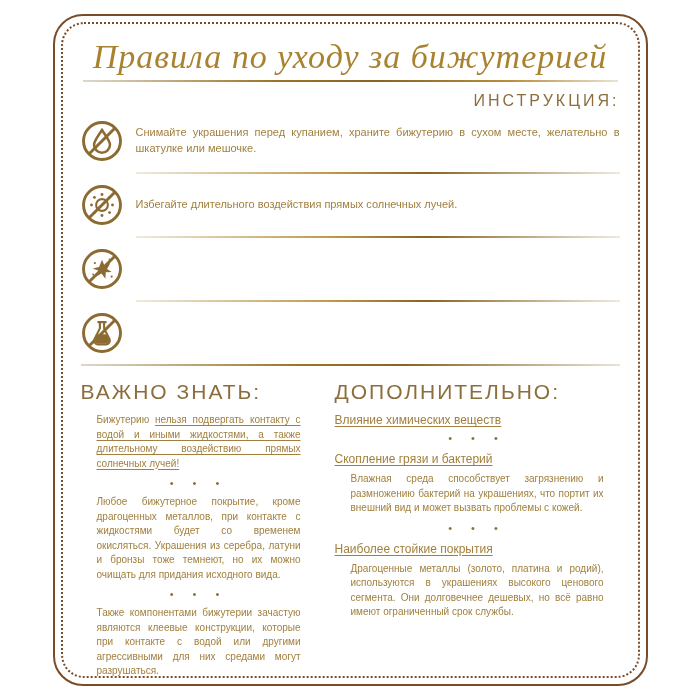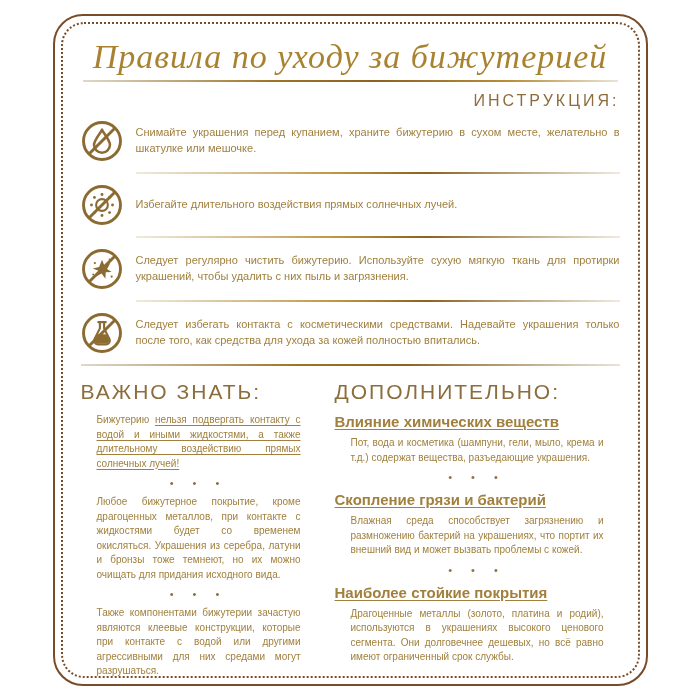--- a/index.html
+++ b/index.html
@@ -21,21 +21,21 @@
     background:linear-gradient(90deg,#efeadd,#c09a4b 40%,#8a6420 60%,#efeadd);}
   .full-divider{height:2px;margin:10px 0 10px 0;
     background:linear-gradient(90deg,#ded8ca,#9d7526 40%,#8a6420 60%,#e9e3d7);}
   .cols{display:flex;gap:18px;align-items:flex-start;}
   .col-left{width:236px;}
   .col-right{flex:1;}
   .col-heading{margin:4px 0 9px 0;font-size:21px;font-weight:normal;letter-spacing:2px;
     color:#8c6e3d;}
   .col p{margin:6px 16px;font-size:10px;line-height:1.45;color:#a1803e;text-align:justify;}
   .u{text-decoration:underline;text-underline-offset:2px;}
-  .subhead{margin:8px 0 5px 0;font-size:15px;font-weight:bold;color:#a1803e;
+  .subhead{margin:8px 0 5px 0;font-size:12px;font-weight:normal;color:#a1803e;
     text-decoration:underline;text-underline-offset:2px;}
   .dots{margin:2px 0;text-align:center;color:#8c6e3d;font-size:11px;letter-spacing:8px;}
   svg .g-stroke{stroke:#8c6b33;fill:none;}
   svg .g-fill{fill:#8c6b33;stroke:none;}
 </style>
 </head>
 <body>
 
 <div class="card">
   <div class="inner">
@@ -84,35 +84,33 @@
           <svg viewBox="0 0 100 100" width="42" height="42">
             <circle class="g-stroke" cx="50" cy="50" r="44" stroke-width="7"></circle>
             <path class="g-fill" d="M50 28 L56 42 L70 36 L62 50 L73 57 L59 58 L58 73 L49 61 L36 68 L42 54 L28 49 L43 45 Z"></path>
             <circle class="g-fill" cx="33" cy="36" r="2.6"></circle>
             <circle class="g-fill" cx="68" cy="27" r="2.2"></circle>
             <circle class="g-fill" cx="73" cy="68" r="2.6"></circle>
             <circle class="g-fill" cx="29" cy="63" r="2.2"></circle>
             <line class="g-stroke" x1="19" y1="81" x2="81" y2="19" stroke-width="7"></line>
           </svg>
         </span>
-        <p>Следует регулярно чистить бижутерию. Используйте сухую мягкую ткань для протирки украшений, чтобы удалить с них пыль и загрязнения.</p>
       </div>
       <div class="row-divider"></div>
 
       <div class="irow">
         <span class="ic">
           <svg viewBox="0 0 100 100" width="42" height="42">
             <circle class="g-stroke" cx="50" cy="50" r="44" stroke-width="7"></circle>
             <path class="g-stroke" stroke-width="5" stroke-linejoin="round" stroke-linecap="round" d="M45 25 v14 L32 65 a8.5 8.5 0 0 0 8 12 h20 a8.5 8.5 0 0 0 8-12 L55 39 v-14"></path>
             <line class="g-stroke" x1="41" y1="24" x2="59" y2="24" stroke-width="5" stroke-linecap="round"></line>
             <path class="g-fill" d="M40 53 L33 66 a7 7 0 0 0 7 9 h20 a7 7 0 0 0 7-9 L60 53 Z"></path>
             <line class="g-stroke" x1="19" y1="81" x2="81" y2="19" stroke-width="7"></line>
           </svg>
         </span>
-        <p>Следует избегать контакта с косметическими средствами. Надевайте украшения только после того, как средства для ухода за кожей полностью впитались.</p>
       </div>
     </div>
 
     <div class="full-divider"></div>
 
     <div class="cols">
 
       <div class="col col-left">
         <h2 class="col-heading">ВАЖНО ЗНАТЬ:</h2>
         <p><span>Бижутерию</span> <span class="u">нельзя подвергать контакту с водой и иными жидкостями, а также длительному воздействию прямых солнечных лучей!</span></p>
@@ -120,21 +118,20 @@
         <p>Любое бижутерное покрытие, кроме драгоценных металлов, при контакте с жидкостями будет со временем окисляться. Украшения из серебра, латуни и бронзы тоже темнеют, но их можно очищать для придания исходного вида.</p>
         <div class="dots">•  •  •</div>
         <p>Также компонентами бижутерии зачастую являются клеевые конструкции, которые при контакте с водой или другими агрессивными для них средами могут разрушаться.</p>
 
       </div>
 
       <div class="col col-right">
         <h2 class="col-heading">ДОПОЛНИТЕЛЬНО:</h2>
 
         <h3 class="subhead">Влияние химических веществ</h3>
-        <p>Пот, вода и косметика (шампуни, гели, мыло, крема и т.д.) содержат вещества, разъедающие украшения.</p>
         <div class="dots">•  •  •</div>
 
         <h3 class="subhead">Скопление грязи и бактерий</h3>
         <p>Влажная среда способствует загрязнению и размножению бактерий на украшениях, что портит их внешний вид и может вызвать проблемы с кожей.</p>
         <div class="dots">•  •  •</div>
 
         <h3 class="subhead">Наиболее стойкие покрытия</h3>
         <p>Драгоценные металлы (золото, платина и родий), используются в украшениях высокого ценового сегмента. Они долговечнее дешевых, но всё равно имеют ограниченный срок службы.</p>
 
       </div>

